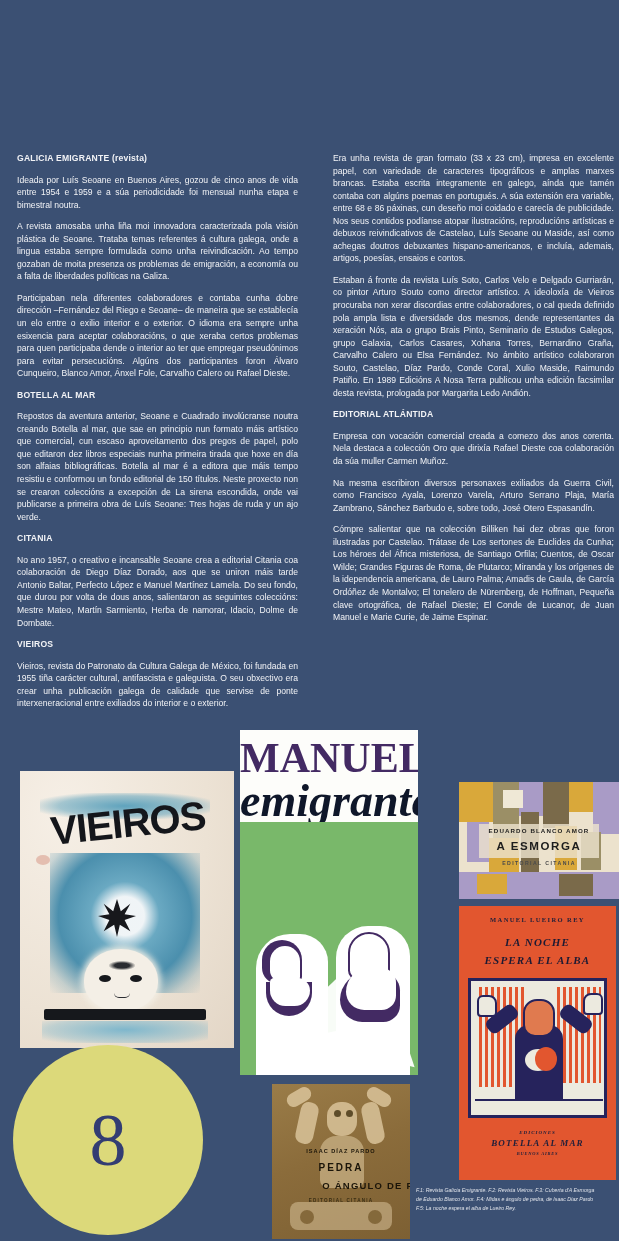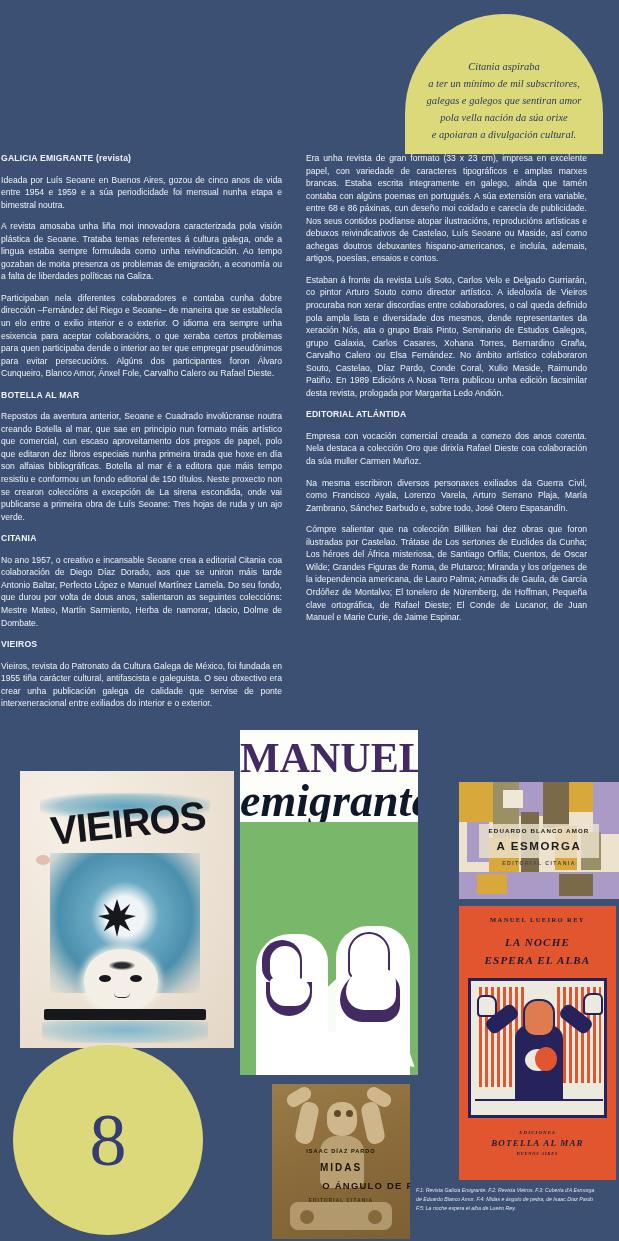--- a/index.html
+++ b/index.html
@@ -53,22 +53,22 @@
   .dome-text div{white-space:nowrap;}
 
   
   .col{
     position:absolute;top:152px;width:281px;
     color:#f2f3f6;
     font-size:8.6px;
     line-height:1.46;
     text-align:justify;
   }
-  .col.left{left:1px;}
-  .col.right{left:306px;}
+  .col.left{left:17px;}
+  .col.right{left:333px;}
   .col p{margin:0 0 9px 0;}
   .col p:last-child{margin-bottom:0;}
   .sec-head{
     font-weight:bold;
     letter-spacing:0.2px;
     margin:0;
     text-align:left;
   }
 
   
@@ -183,29 +183,20 @@
     position:absolute;left:416px;top:1186px;width:196px;
     color:#dfe2e9;font-size:5.2px;line-height:1.72;font-style:italic;
   }
 </style>
 </head>
 <body>
 
 <div class="page">
 
 
-  <div class="dome">
-    <div class="dome-text">
-      <div>Citania aspiraba</div>
-      <div>a ter un mínimo de mil subscritores,</div>
-      <div>galegas e galegos que sentiran amor</div>
-      <div>pola vella nación da súa orixe</div>
-      <div>e apoiaran a divulgación cultural.</div>
-    </div>
-  </div>
 
   <div class="col left">
     <p class="sec-head">GALICIA EMIGRANTE (revista)</p>
     <p>Ideada por Luís Seoane en Buenos Aires, gozou de cinco anos de vida entre 1954 e 1959 e a súa periodicidade foi mensual nunha etapa e bimestral noutra.</p>
     <p>A revista amosaba unha liña moi innovadora caracterizada pola visión plástica de Seoane. Trataba temas referentes á cultura galega, onde a lingua estaba sempre formulada como unha reivindicación. Ao tempo gozaban de moita presenza os problemas de emigración, a economía ou a falta de liberdades políticas na Galiza.</p>
     <p>Participaban nela diferentes colaboradores e contaba cunha dobre dirección –Fernández del Riego e Seoane– de maneira que se establecía un elo entre o exilio interior e o exterior. O idioma era sempre unha esixencia para aceptar colaboracións, o que xeraba certos problemas para quen participaba dende o interior ao ter que empregar pseudónimos para evitar persecucións. Algúns dos participantes foron Álvaro Cunqueiro, Blanco Amor, Ánxel Fole, Carvalho Calero ou Rafael Dieste.</p>
 
     <p class="sec-head">BOTELLA AL MAR</p>
     <p>Repostos da aventura anterior, Seoane e Cuadrado involúcranse noutra creando Botella al mar, que sae en principio nun formato máis artístico que comercial, cun escaso aproveitamento dos pregos de papel, polo que editaron dez libros especiais nunha primeira tirada que hoxe en día son alfaias bibliográficas. Botella al mar é a editora que máis tempo resistiu e conformou un fondo editorial de 150 títulos. Neste proxecto non se crearon coleccións a excepción de La sirena escondida, onde vai publicarse a primeira obra de Luís Seoane: Tres hojas de ruda y un ajo verde.</p>
 
@@ -319,21 +310,21 @@
     <div class="m-sh" style="left:26px;top:18px;width:18px;height:42px;border-radius:8px;transform:rotate(12deg);"></div>
     <div class="m-sh" style="left:92px;top:18px;width:18px;height:42px;border-radius:8px;transform:rotate(-12deg);"></div>
     <div class="m-sh" style="left:55px;top:18px;width:30px;height:34px;border-radius:14px;"></div>
     <div class="m-sh" style="left:62px;top:26px;width:7px;height:7px;border-radius:50%;background:#4a3a18;"></div>
     <div class="m-sh" style="left:74px;top:26px;width:7px;height:7px;border-radius:50%;background:#4a3a18;"></div>
     <div class="m-sh" style="left:48px;top:52px;width:44px;height:52px;border-radius:16px 16px 8px 8px;opacity:.6;"></div>
     <div class="m-sh" style="left:18px;top:118px;width:102px;height:28px;border-radius:8px;opacity:.55;"></div>
     <div class="m-sh" style="left:28px;top:126px;width:14px;height:14px;border-radius:50%;background:#7d6033;"></div>
     <div class="m-sh" style="left:96px;top:126px;width:14px;height:14px;border-radius:50%;background:#7d6033;"></div>
     <div class="m-label m-author">ISAAC DÍAZ PARDO</div>
-    <div class="m-label m-t1">MIDAS</div>
+    <div class="m-label m-t1">PEDRA</div>
     <div class="m-label m-t2">O ÁNGULO DE PEDRA</div>
     <div class="m-label m-pub">EDITORIAL CITANIA</div>
   </div>
 
   <div class="pagecircle">
     <div class="pagenum">8</div>
   </div>
 
   <div class="caption">
     <div>F.1: Revista Galicia Emigrante. F.2: Revista Vieiros. F.3: Cuberta d'A Esmorga</div>

